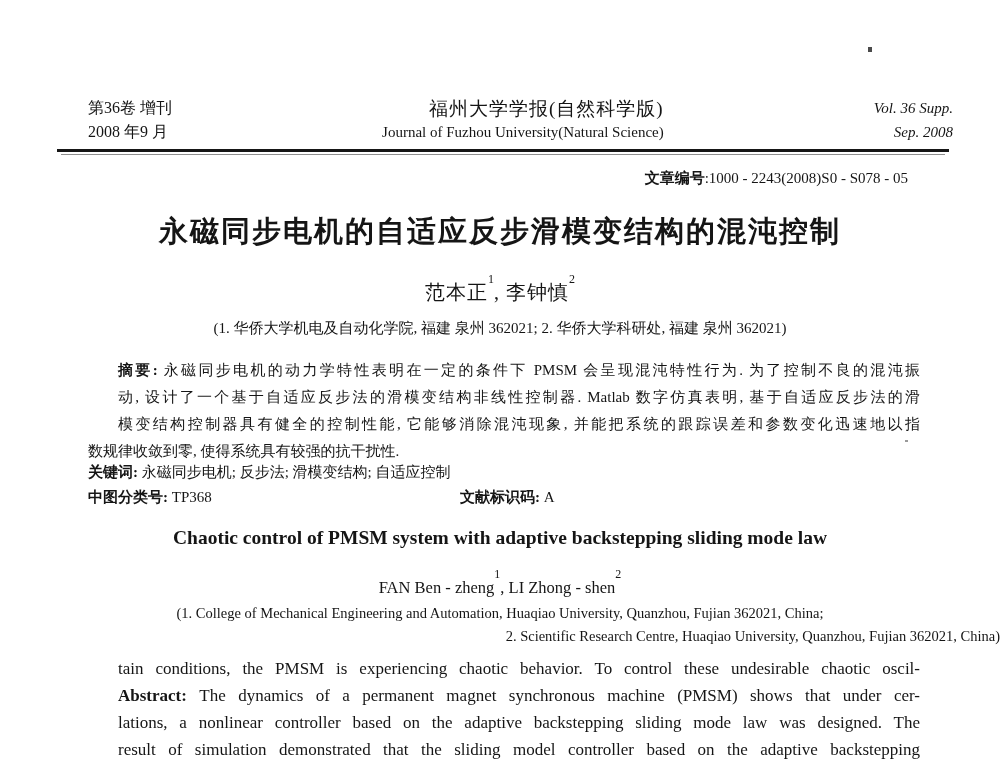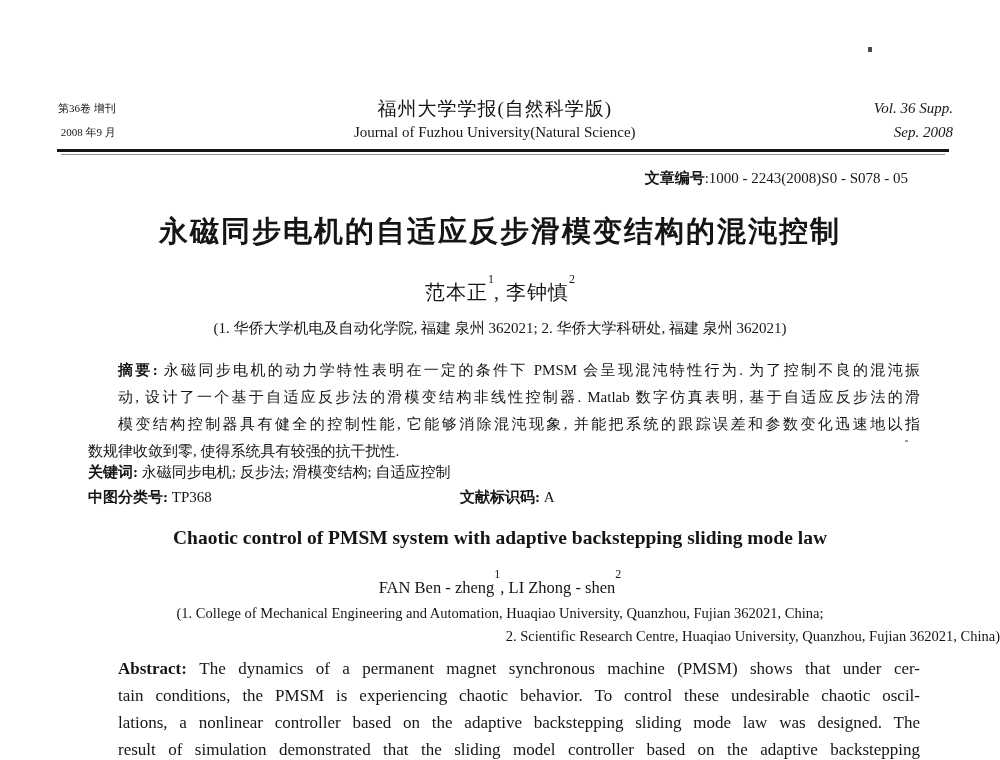--- a/index.html
+++ b/index.html
@@ -5,22 +5,22 @@
   * { margin:0; padding:0; box-sizing:border-box; }
   html,body { background:#e8e8e8; }
   .page {
     position:relative; width:1000px; height:760px; margin:0 auto;
     background:#ffffff; overflow:hidden; color:#151515;
     font-family:"Liberation Serif","DejaVu Serif",serif;
   }
 
   
   .masthead { position:absolute; top:96px; left:58px; width:895px; display:flex; justify-content:space-between; align-items:flex-start; }
-  .mast-left { font-size:11px; line-height:24px; text-align:right; }
-  .mast-center { text-align:center; }
+  .mast-left { margin-left:30px; font-size:16px; line-height:24px; text-align:left; }
+  .mast-center { text-align:right; }
   .mast-center .cn { font-size:19px; letter-spacing:1px; line-height:25px; }
   .mast-center .en { font-size:15px; line-height:22px; }
   .mast-right { text-align:right; font-size:15px; line-height:24px;font-style:italic; }
 
   .mast-rule  { position:absolute; top:149px; left:57px; width:892px; height:3px; background:#161616; }
   .mast-rule2 { position:absolute; top:154px; left:61px; width:884px; height:1px; background:#8f8f8f; }
 
   .article-id { position:absolute; top:169px; right:92px; font-size:15px; }
   .article-id .lbl { font-weight:bold; }
 
@@ -111,24 +111,24 @@
   <div class="en-title">Chaotic control of PMSM system with adaptive backstepping sliding mode law</div>
 
   <div class="en-authors">
     <span>FAN Ben - zheng</span><sup class="auth">1</sup><span>, </span><span>LI Zhong - shen</span><sup class="auth">2</sup>
   </div>
 
   <div class="en-affil1">(1. College of Mechanical Engineering and Automation, Huaqiao University, Quanzhou, Fujian 362021, China;</div>
   <div class="en-affil2">2. Scientific Research Centre, Huaqiao University, Quanzhou, Fujian 362021, China)</div>
 
   <div class="en-abstract">
+    <div class="jline">tain conditions, the PMSM is experiencing chaotic behavior. To control these undesirable chaotic oscil-</div>
     <div class="jline">
       <span class="blbl">Abstract: </span><span>The dynamics of a permanent magnet synchronous machine (PMSM) shows that under cer-</span>
     </div>
-    <div class="jline">tain conditions, the PMSM is experiencing chaotic behavior. To control these undesirable chaotic oscil-</div>
     <div class="jline">lations, a nonlinear controller based on the adaptive backstepping sliding mode law was designed. The</div>
     <div class="jline">result of simulation demonstrated that the sliding model controller based on the adaptive backstepping</div>
   </div>
 
   <div class="speck1"></div>
   <div class="speck2"></div>
 
 </div>
 
 </body></html>

